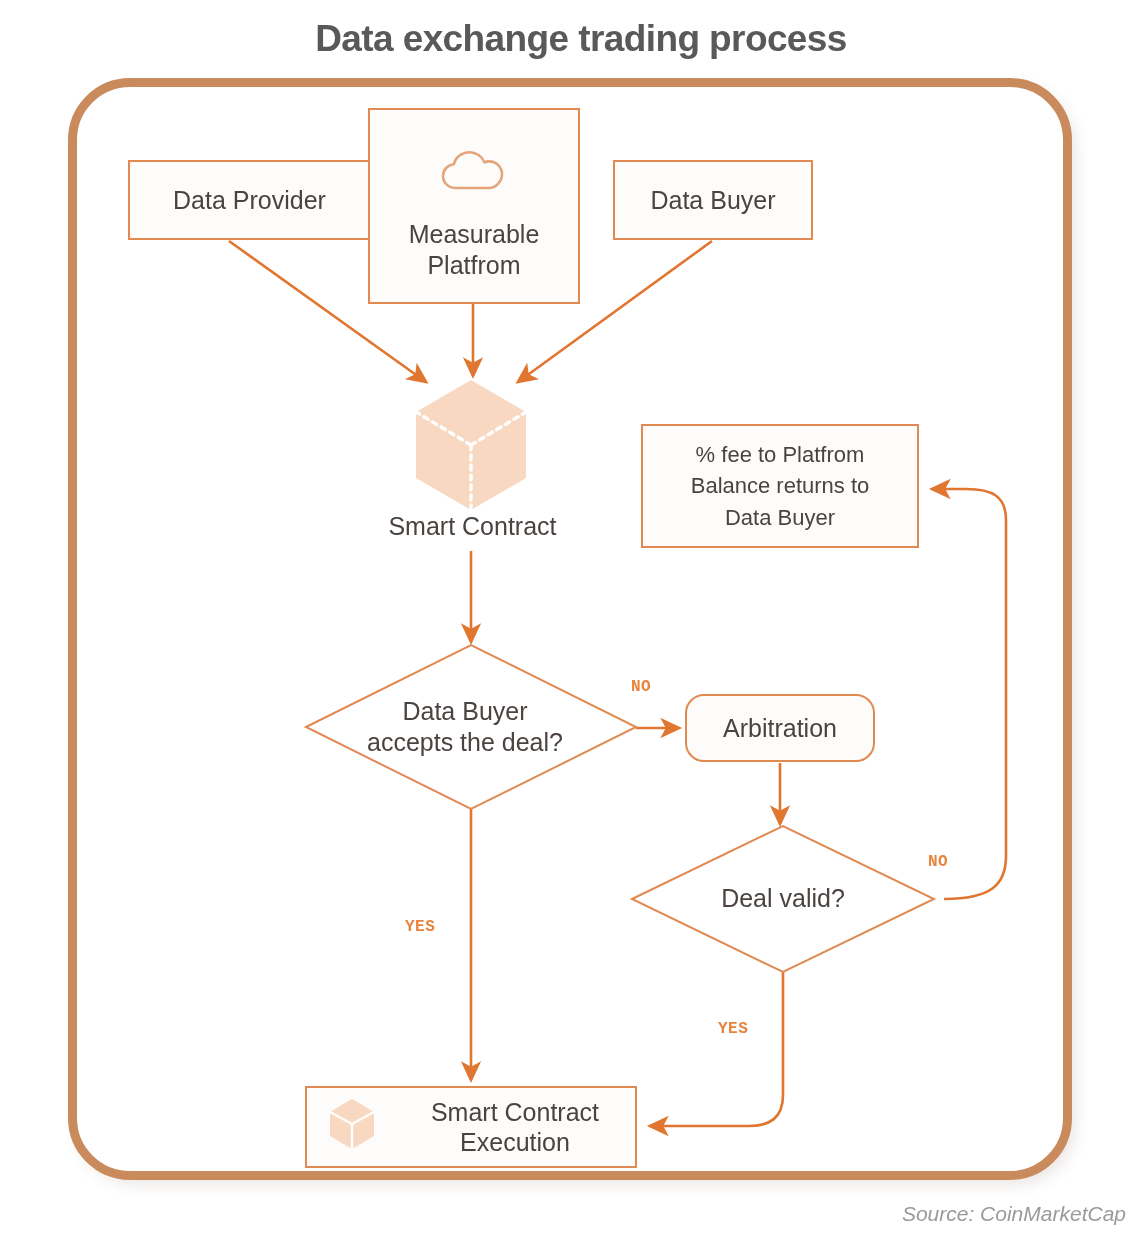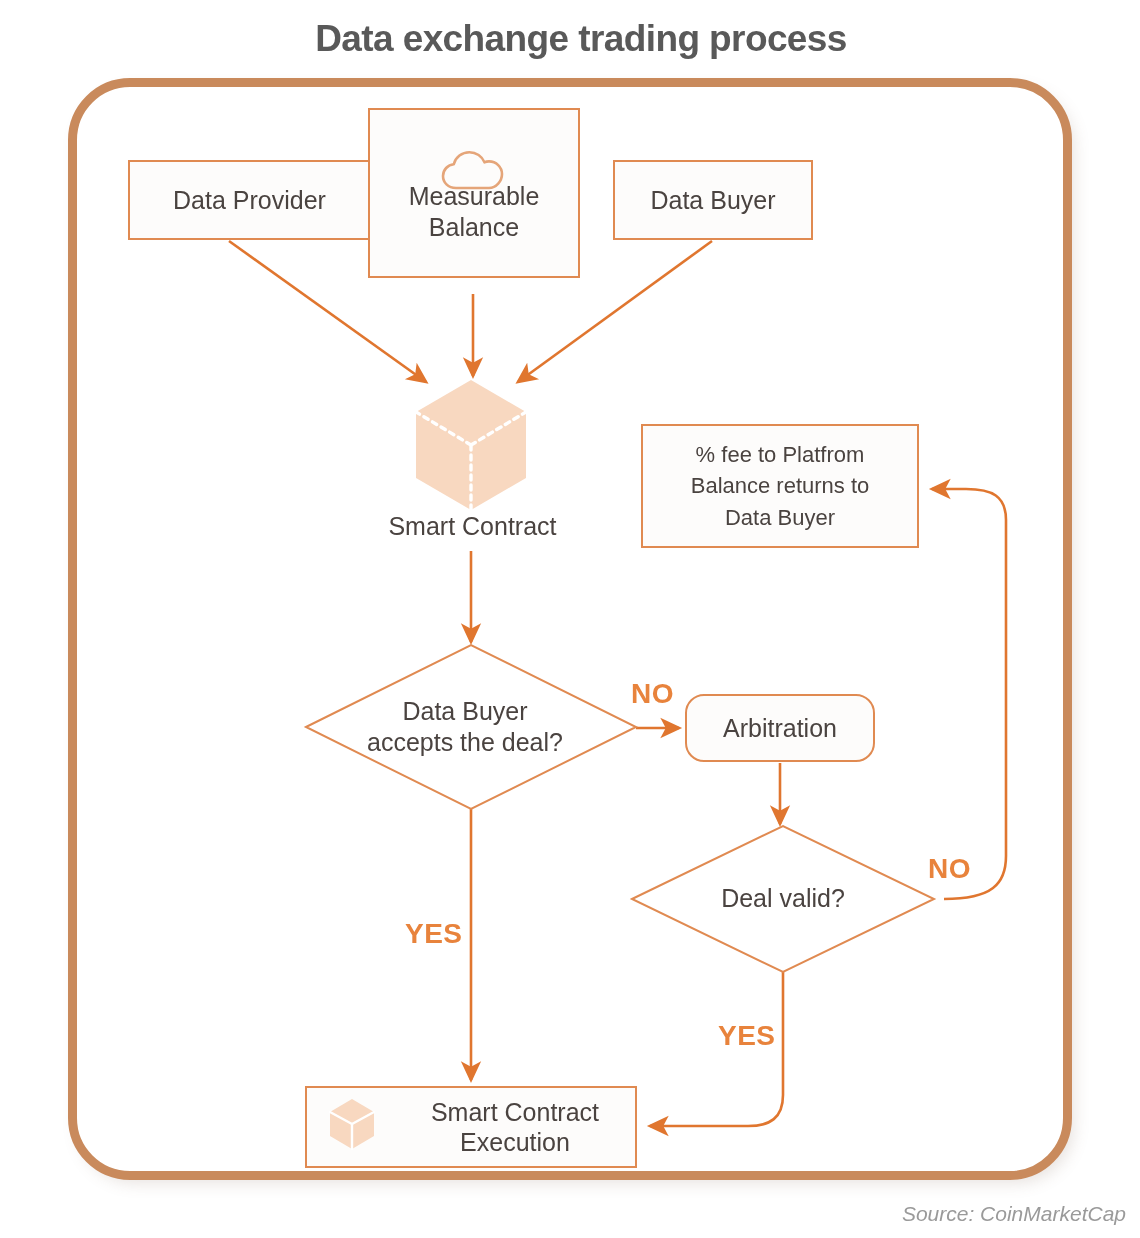--- a/index.html
+++ b/index.html
@@ -64,24 +64,24 @@
     color: #4a4340;
     font-size: 25px;
     line-height: 1.22;
     font-family: "Liberation Sans", sans-serif;
   }
 
   #node-data-provider { left: 128px; top: 160px; width: 243px; height: 80px; }
   #node-data-buyer    { left: 613px; top: 160px; width: 200px; height: 80px; }
 
   #node-measurable {
-    left: 368px; top: 108px; width: 212px; height: 170px;
+    left: 368px; top: 108px; width: 212px; height: 196px;
     flex-direction: column;
     justify-content: flex-end;
-    padding-bottom: 34px;
+    padding-bottom: 22px;
   }
   #node-measurable .cloud-wrap {
     position: absolute;
     top: 40px; left: 0; width: 100%;
     display: flex; justify-content: center;
   }
 
   #node-fee {
     left: 641px; top: 424px; width: 278px; height: 124px;
     font-size: 22px;
@@ -127,24 +127,24 @@
     text-align: center;
     font-size: 25px;
     color: #4a4340;
     font-family: "Liberation Sans", sans-serif;
   }
 
   
   .edge-label {
     position: absolute;
     color: #e8833c;
-    font-size: 28px;
+    font-size: 16px;
     font-weight: 700;
     letter-spacing: 0.5px;
-    font-family: Liberation Sans, sans-serif;
+    font-family: Liberation Mono, monospace;
   }
   #lbl-no-1  { left: 631px; top: 678px; }
   #lbl-no-2  { left: 928px; top: 853px; }
   #lbl-yes-1 { left: 405px; top: 918px; }
   #lbl-yes-2 { left: 718px; top: 1020px; }
 
   
   .source {
     position: absolute;
     right: 14px; bottom: 12px;
@@ -204,21 +204,21 @@
   <div class="node" id="node-measurable">
     <span class="cloud-wrap">
       <svg width="68" height="42" viewBox="0 0 68 42" xmlns="http://www.w3.org/2000/svg">
         <path d="M16,38 C8,38 3,32.5 3,26 C3,19.8 7.8,14.8 13.8,14.2 C15.6,7.2 21.9,2.2 29.4,2.2
                  C36.2,2.2 42.1,6.4 44.5,12.3 C45.9,11.7 47.4,11.4 49,11.4 C56.2,11.4 62,17 62,24
                  C62,31 56.2,38 49,38 Z" fill="none" stroke="#e5a579" stroke-width="2.6" stroke-linejoin="round"></path>
       </svg>
     </span>
     <span>
       <span>Measurable</span><br>
-      <span>Balance</span>
+      <span>Platfrom</span>
     </span>
   </div>
 
   <div class="node" id="node-data-buyer">
     <span>Data Buyer</span>
   </div>
 
   <div id="cube-smart-contract">
     <svg width="118" height="134" viewBox="0 0 118 134" xmlns="http://www.w3.org/2000/svg">
       <polygon points="59,2 114,34 114,100 59,132 4,100 4,34" fill="#f8d8c0"></polygon>

